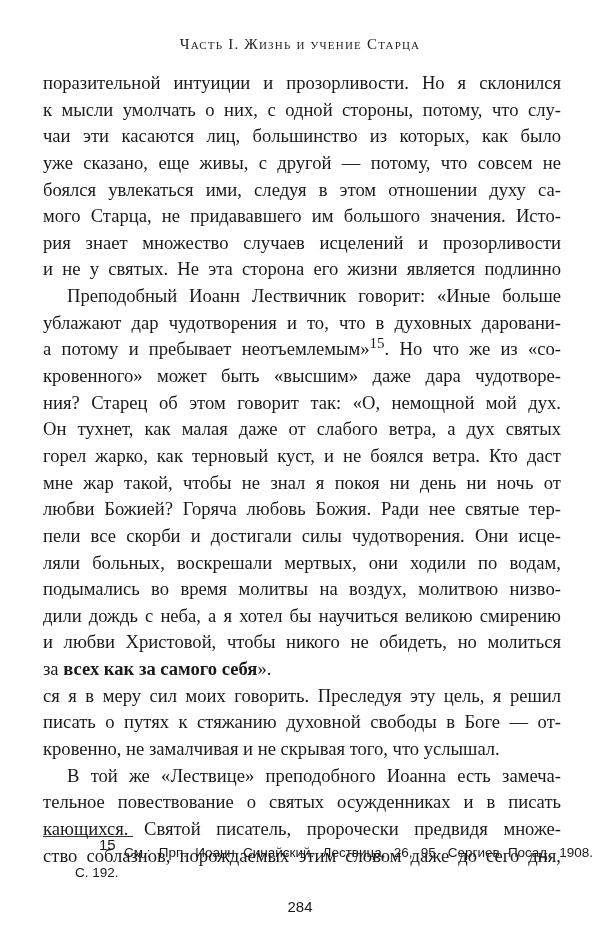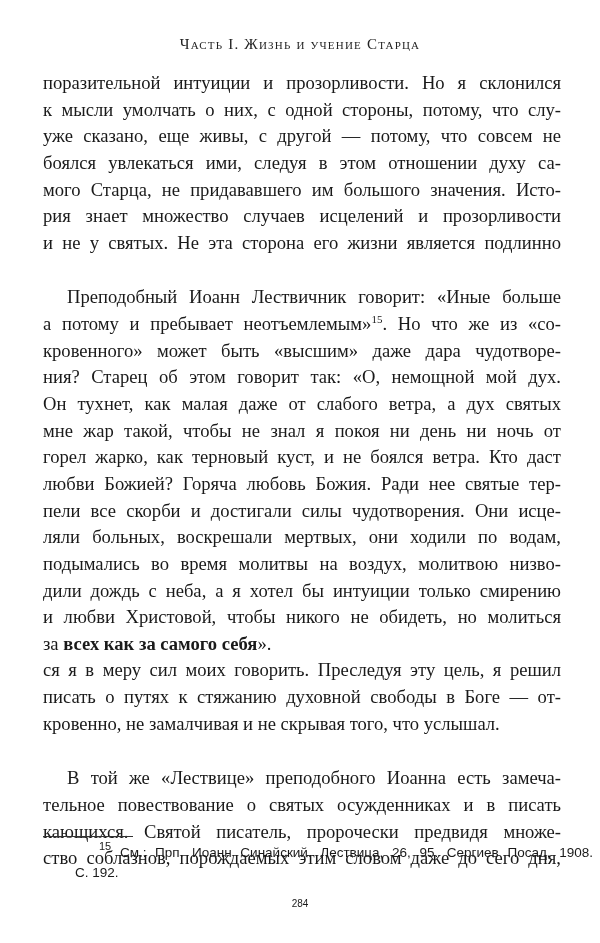--- a/index.html
+++ b/index.html
@@ -8,65 +8,67 @@
     position: absolute; left: 0; width: 600px; top: 36px; text-align: center;
     font-family: Liberation Serif, serif; font-size: 15px; letter-spacing: 1.2px;
     font-variant: small-caps; color: #222;
   }
   .body-text {
     position: absolute; left: 43px; width: 518px; top: 70px;
     font-family: "Liberation Serif", serif; font-size: 18.6px; line-height: 26.65px;
   }
   .line { display: block; white-space: nowrap; text-align: justify; text-align-last: justify; height: 26.65px; }
   .line.last { text-align-last: left; }
-  .line.indent { padding-left: 24px; margin-top: 28px; }
+  .line.indent { padding-left: 24px; }
   b { font-weight: bold; }
-  sup { font-size: 11px; vertical-align: 7px; line-height: 0; }
+  sup { font-size: 15px; vertical-align: 7px; line-height: 0; }
   .rule { position: absolute; left: 43px; top: 836px; width: 90px; border-top: 1px solid #333; }
   .footnote {
     position: absolute; left: 43px; width: 518px; top: 843px;
     font-family: "Liberation Sans", sans-serif; font-size: 13.5px; line-height: 20px; margin-left: 32px;
   }
   .footnote .line { height: 20px; }
   .footnote .fn-first { padding-left: 24px; }
   .page-number {
     position: absolute; left: 0; width: 600px; top: 898px; text-align: center;
-    font-family: "Liberation Sans", sans-serif; font-size: 10px;
+    font-family: "Liberation Sans", sans-serif; font-size: 15px;
   }
 </style>
 </head>
 <body>
 
 <div class="running-head">Часть I. Жизнь и учение Старца</div>
 
 <div class="body-text">
 
   <div>
     <span class="line">поразительной интуиции и прозорливости. Но я склонился</span>
     <span class="line">к мысли умолчать о них, с одной стороны, потому, что слу-</span>
+    <span class="line">чаи эти касаются лиц, большинство из которых, как было</span>
     <span class="line">уже сказано, еще живы, с другой — потому, что совсем не</span>
     <span class="line">боялся увлекаться ими, следуя в этом отношении духу са-</span>
     <span class="line">мого Старца, не придававшего им большого значения. Исто-</span>
     <span class="line">рия знает множество случаев исцелений и прозорливости</span>
     <span class="line">и не у святых. Не эта сторона его жизни является подлинно</span>
   </div>
 
   <div>
     <span class="line indent">Преподобный Иоанн Лествичник говорит: «Иные больше</span>
+    <span class="line">ублажают дар чудотворения и то, что в духовных даровани-</span>
     <span class="line"><span>а потому и пребывает неотъемлемым»</span><sup>15</sup><span>. Но что же из «со-</span></span>
     <span class="line">кровенного» может быть «высшим» даже дара чудотворе-</span>
     <span class="line">ния? Старец об этом говорит так: «О, немощной мой дух.</span>
     <span class="line">Он тухнет, как малая даже от слабого ветра, а дух святых</span>
+    <span class="line">горел жарко, как терновый куст, и не боялся ветра. Кто даст</span>
     <span class="line">мне жар такой, чтобы не знал я покоя ни день ни ночь от</span>
-    <span class="line">горел жарко, как терновый куст, и не боялся ветра. Кто даст</span>
     <span class="line">любви Божией? Горяча любовь Божия. Ради нее святые тер-</span>
     <span class="line">пели все скорби и достигали силы чудотворения. Они исце-</span>
     <span class="line">ляли больных, воскрешали мертвых, они ходили по водам,</span>
     <span class="line">подымались во время молитвы на воздух, молитвою низво-</span>
-    <span class="line">дили дождь с неба, а я хотел бы интуиции только смирению</span>
+    <span class="line">дили дождь с неба, а я хотел бы научиться великою смирению</span>
     <span class="line">и любви Христовой, чтобы никого не обидеть, но молиться</span>
     <span class="line last"><span>за </span><b>всех как за самого себя</b><span>».</span></span>
   </div>
 
   <div>
     <span class="line">ся я в меру сил моих говорить. Преследуя эту цель, я решил</span>
     <span class="line">писать о путях к стяжанию духовной свободы в Боге — от-</span>
     <span class="line last">кровенно, не замалчивая и не скрывая того, что услышал.</span>
   </div>
 

